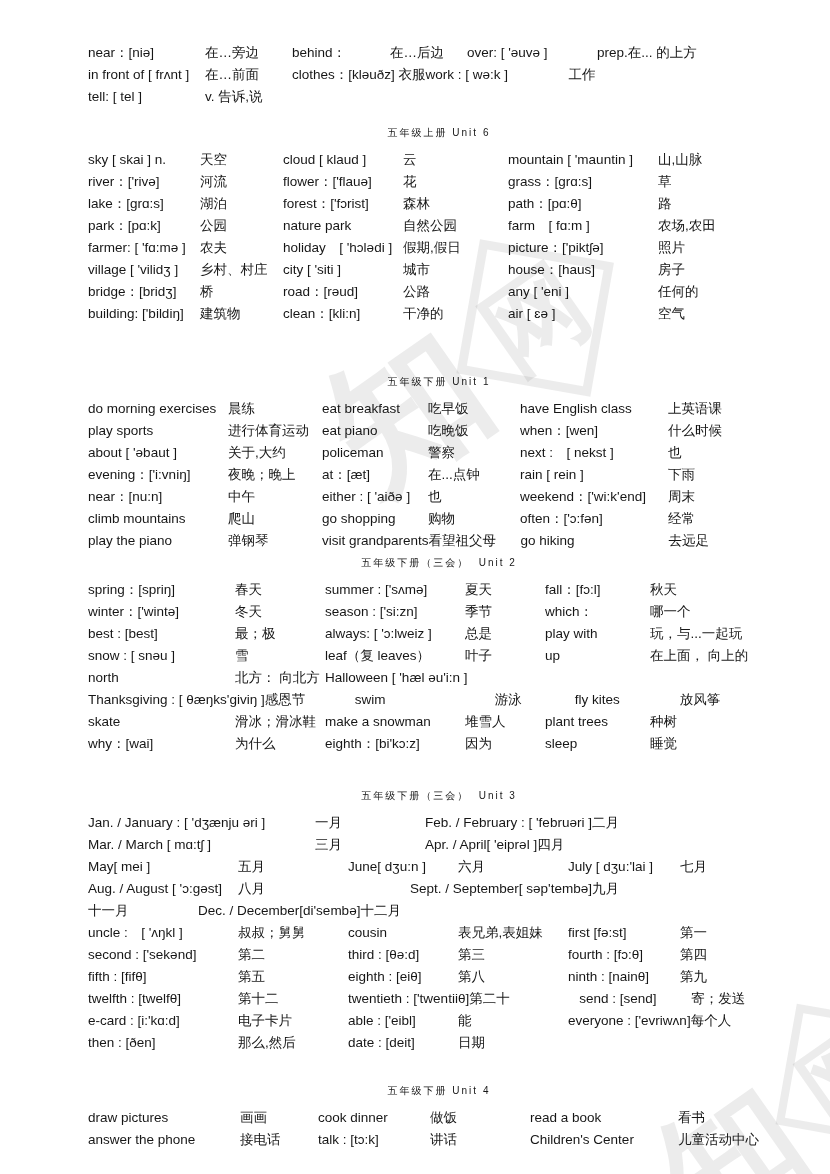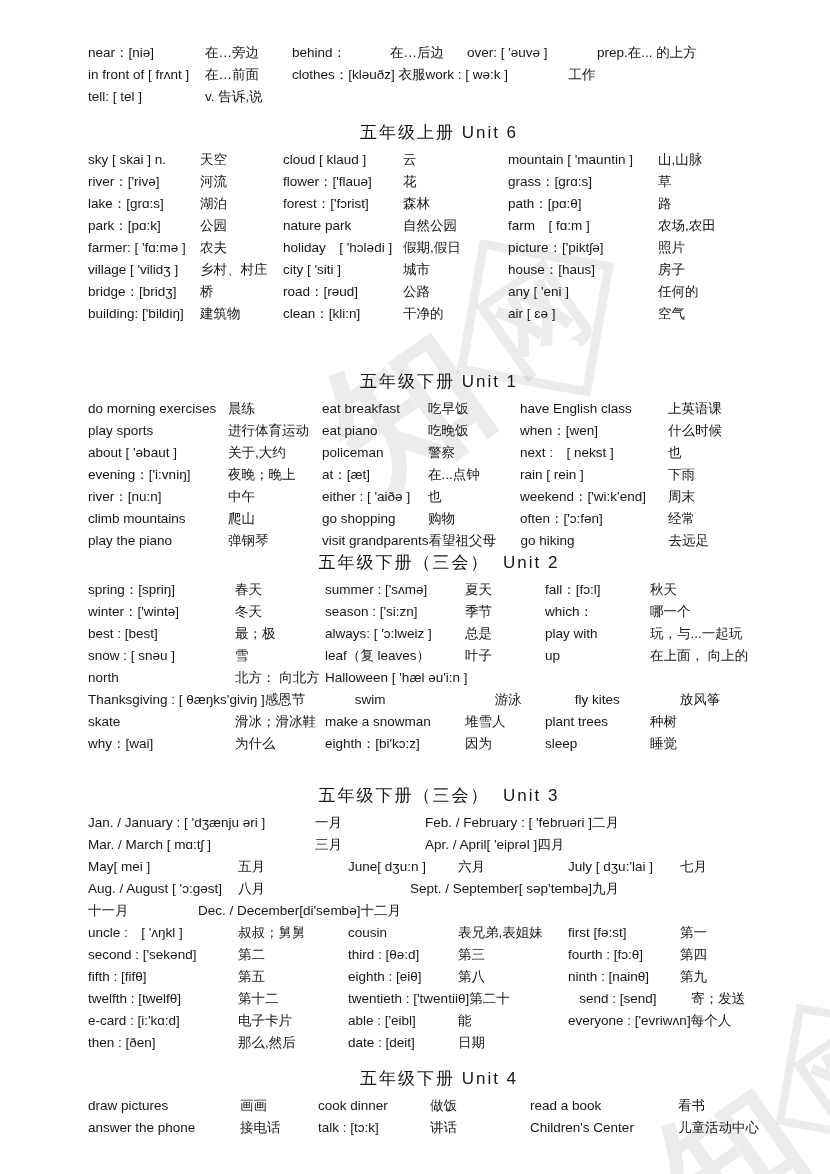--- a/index.html
+++ b/index.html
@@ -9,21 +9,21 @@
     margin:0 auto;
     background:#ffffff;
     overflow:hidden;
     font-family:"Liberation Sans","DejaVu Sans",sans-serif;
     color:#161616;
   }
   .content{position:relative;z-index:2;padding:42px 40px 0 88px;}
   .sec{margin:0;}
   .section-title{
     text-align:center;
-    font-size:17px;
+    font-size:10px;
     line-height:22px;
     margin:0 0 5px 0;
     letter-spacing:2px;
     white-space:pre;
   }
   .row{display:flex;align-items:flex-end;}
   .cell{
     font-size:13.5px;
     line-height:22px;
     white-space:pre;
@@ -49,21 +49,21 @@
   .sec-unit2 .c3{min-width:140px}.sec-unit2 .c4{min-width:80px}
   .sec-unit2 .c5{min-width:105px}
 
   .sec-unit3{margin-top:30px}
   .sec-unit3 .c1{min-width:150px}.sec-unit3 .c2{min-width:110px}
   .sec-unit3 .c3{min-width:110px}.sec-unit3 .c4{min-width:110px}
   .sec-unit3 .c5{min-width:112px}
   .sec-unit3 .r0 .c1,.sec-unit3 .r1 .c1,.sec-unit3 .r5 .c1{min-width:227px}
   .sec-unit3 .r3 .c2{min-width:172px}
 
-  .sec-unit4{margin-top:14px}
+  .sec-unit4{margin-top:26px}
   .sec-unit4 .c1{min-width:152px}.sec-unit4 .c2{min-width:78px}
   .sec-unit4 .c3{min-width:112px}.sec-unit4 .c4{min-width:100px}
   .sec-unit4 .c5{min-width:148px}
 
   
   .wm{
     position:absolute;z-index:1;
     display:flex;align-items:center;gap:14px;
     transform:rotate(-35deg);
     color:rgba(110,110,110,0.13);
@@ -219,21 +219,21 @@
           </div>
           <div class="row r3">
             <div class="cell c1">evening：['i:vniŋ]</div>
             <div class="cell c2">夜晚；晚上</div>
             <div class="cell c3">at：[æt]</div>
             <div class="cell c4">在...点钟</div>
             <div class="cell c5">rain [ rein ]</div>
             <div class="cell c6">下雨</div>
           </div>
           <div class="row r4">
-            <div class="cell c1">river：[nu:n]</div>
+            <div class="cell c1">near：[nu:n]</div>
             <div class="cell c2">中午</div>
             <div class="cell c3">either : [ 'aiðə ]</div>
             <div class="cell c4">也</div>
             <div class="cell c5">weekend：['wi:k'end]</div>
             <div class="cell c6">周末</div>
           </div>
           <div class="row r5">
             <div class="cell c1">climb mountains</div>
             <div class="cell c2">爬山</div>
             <div class="cell c3">go shopping</div>

